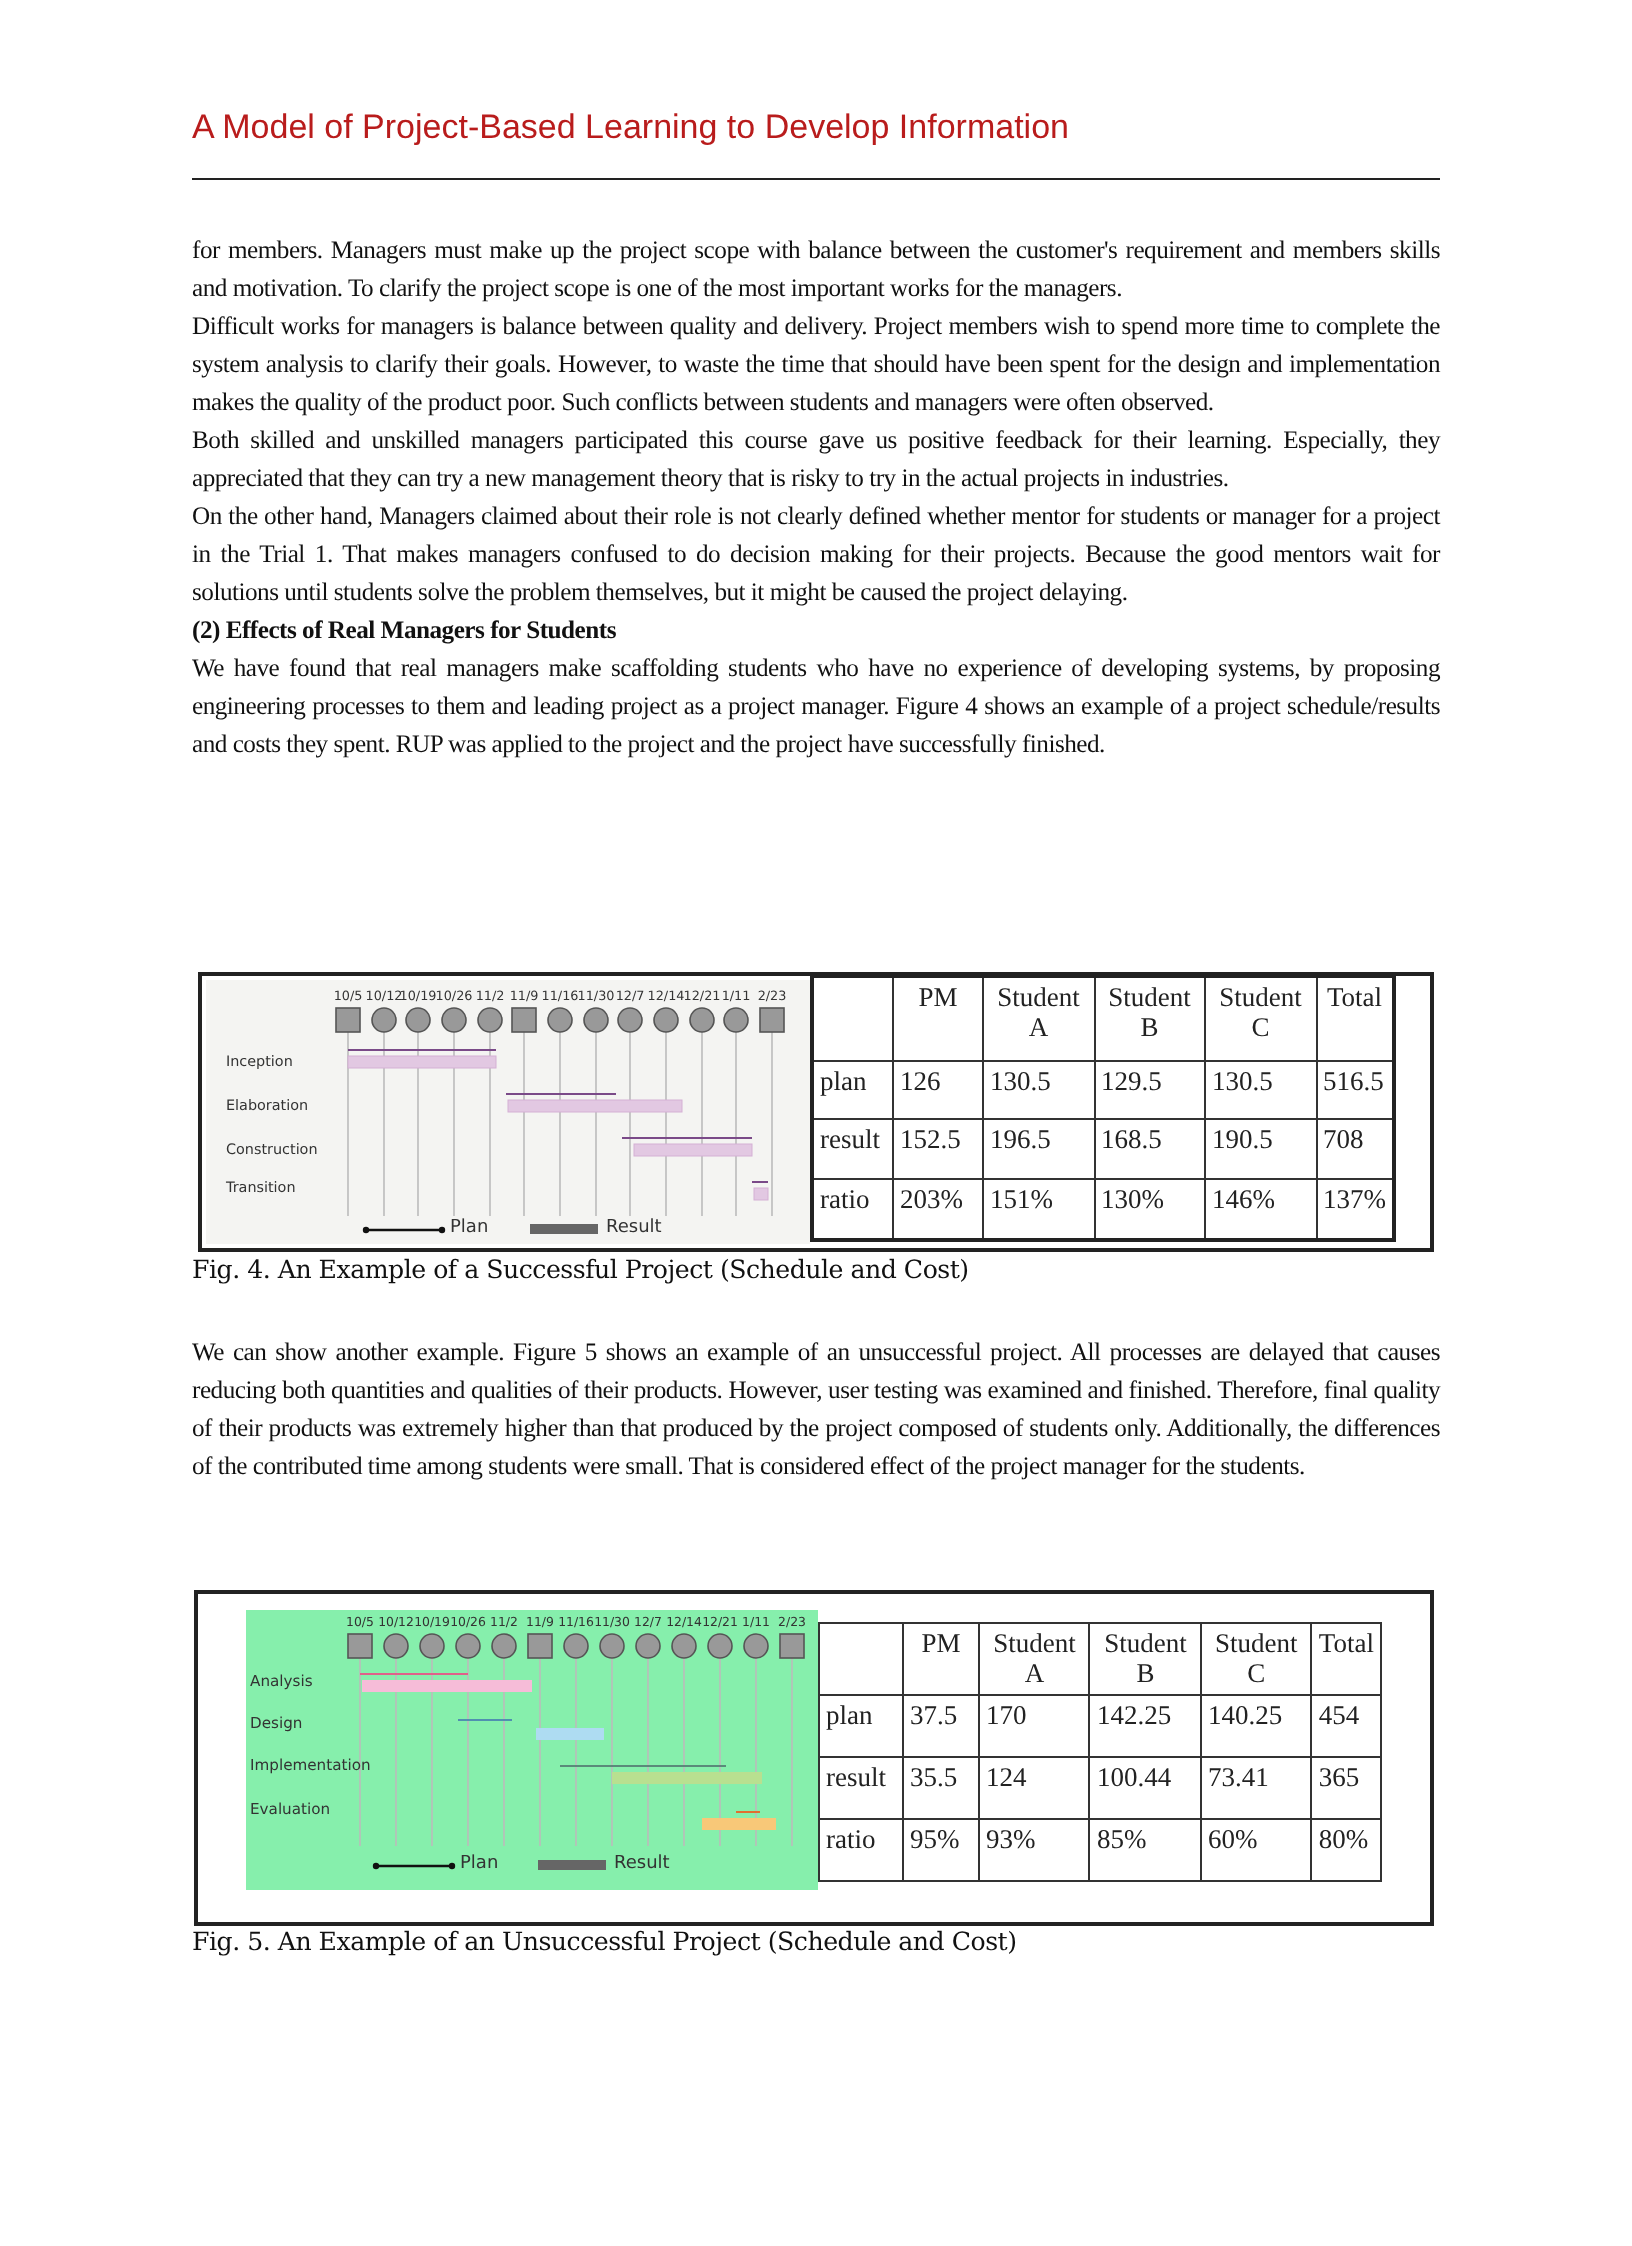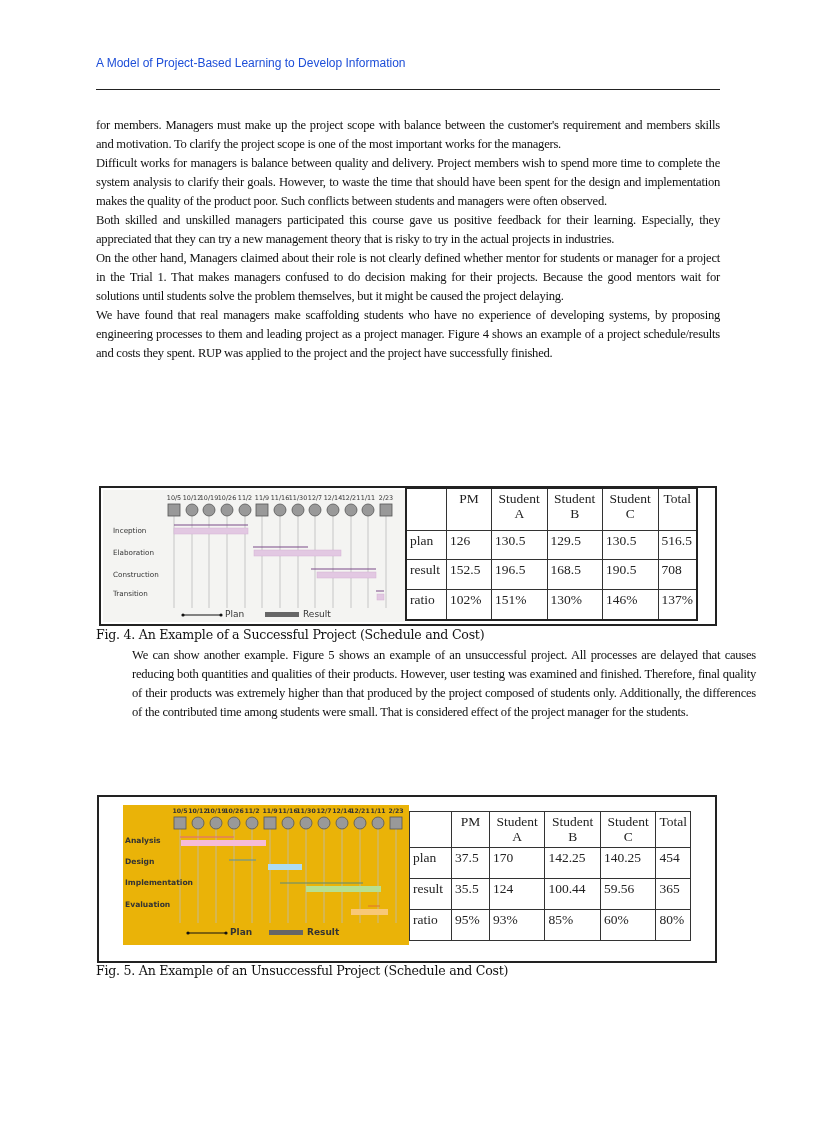--- a/index.html
+++ b/index.html
@@ -1,17 +1,17 @@
 <!DOCTYPE html>
 <html><head>
 <meta charset="utf-8">
 <style>
   html, body { margin:0; padding:0; background:#fff; }
   body { width:816px; height:1123px; position:relative; overflow:hidden; font-family:"DejaVu Serif", serif; color:#111; }
-  .header { position:absolute; left:96px; top:56px; width:624px; font-family:"Liberation Sans", sans-serif; font-size:12px; line-height:15px; color:#1d4ed8; }
+  .header { position:absolute; left:96px; top:56px; width:624px; font-family:"Liberation Sans", sans-serif; font-size:17px; line-height:15px; color:#b91c1c; }
   .header .line2 { display:flex; justify-content:space-between; }
   .header-rule { position:absolute; left:96px; top:89px; width:624px; height:0; border-top:1.5px solid #222; }
   .body-text { position:absolute; left:96px; width:624px; font-family:Liberation Serif, serif; font-size:12.6px; line-height:19px; text-align:justify; color:#111; letter-spacing:-0.25px; }
   .body-text p { margin:0; }
   .subhead { font-weight:bold; }
   .figure { position:absolute; border:2px solid #222; background:#fff; }
   .gantt { position:absolute; background:#f4f4f2; }
   .gantt svg { display:block; }
   .ctable { position:absolute; border-collapse:collapse; font-family:"Liberation Serif", serif; font-size:13.5px; color:#222; }
   .ctable td, .ctable th { border:1px solid #333; font-weight:normal; padding:2px 3px; vertical-align:top; text-align:left; }
@@ -24,20 +24,21 @@
 <div class="header">
   <div>A Model of Project-Based Learning to Develop Information</div>
 </div>
 <div class="header-rule"></div>
 
 <div class="body-text" style="top:116px;">
   <p style="text-align-last:left">for members. Managers must make up the project scope with balance between the customer's requirement and members skills and motivation. To clarify the project scope is one of the most important works for the managers.</p>
   <p style="text-align-last:left">Difficult works for managers is balance between quality and delivery. Project members wish to spend more time to complete the system analysis to clarify their goals. However, to waste the time that should have been spent for the design and implementation makes the quality of the product poor. Such conflicts between students and managers were often observed.</p>
   <p style="text-align-last:left">Both skilled and unskilled managers participated this course gave us positive feedback for their learning. Especially, they appreciated that they can try a new management theory that is risky to try in the actual projects in industries.</p>
   <p style="text-align-last:left">On the other hand, Managers claimed about their role is not clearly defined whether mentor for students or manager for a project in the Trial 1. That makes managers confused to do decision making for their projects. Because the good mentors wait for solutions until students solve the problem themselves, but it might be caused the project delaying.</p>
+  <p class="subhead">(2) Effects of Real Managers for Students</p>
   <p style="text-align-last:left">We have found that real managers make scaffolding students who have no experience of developing systems, by proposing engineering processes to them and leading project as a project manager. Figure 4 shows an example of a project schedule/results and costs they spent. RUP was applied to the project and the project have successfully finished.</p>
 </div>
 
 <div class="figure" style="left:99px; top:486px; width:614px; height:136px;">
   <div class="gantt" style="left:2px; top:2px; width:302px; height:132px;">
     <svg width="302" height="132" viewBox="0 0 302 132">
       <g font-family="DejaVu Sans, sans-serif" font-size="6.4" fill="#333">
         <text x="71" y="10" text-anchor="middle">10/5</text>
         <text x="89" y="10" text-anchor="middle">10/12</text>
         <text x="106" y="10" text-anchor="middle">10/19</text>
@@ -131,37 +132,37 @@
     <tr>
       <td>result</td>
       <td>152.5</td>
       <td>196.5</td>
       <td>168.5</td>
       <td>190.5</td>
       <td>708</td>
     </tr>
     <tr>
       <td>ratio</td>
-      <td>102%</td>
+      <td>203%</td>
       <td>151%</td>
       <td>130%</td>
       <td>146%</td>
       <td>137%</td>
     </tr>
   </tbody>
     </table>
 </div>
 <div class="caption" style="top:627px;">Fig. 4. An Example of a Successful Project (Schedule and Cost)</div>
 
-<div class="body-text" style="top:646px;margin-left:36px;">
+<div class="body-text" style="top:667px;">
   <p style="text-align-last:left">We can show another example. Figure 5 shows an example of an unsuccessful project. All processes are delayed that causes reducing both quantities and qualities of their products. However, user testing was examined and finished. Therefore, final quality of their products was extremely higher than that produced by the project composed of students only. Additionally, the differences of the contributed time among students were small. That is considered effect of the project manager for the students.</p>
 </div>
 
 <div class="figure" style="left:97px; top:795px; width:616px; height:164px;">
-  <div class="gantt" style="left:24px; top:8px; width:286px; height:140px; background:#eab308;font-weight:bold;">
+  <div class="gantt" style="left:24px; top:8px; width:286px; height:140px; background:#86efac;">
     <svg width="286" height="140" viewBox="0 0 286 140">
       <g font-family="DejaVu Sans, sans-serif" font-size="6.2" fill="#333">
         <text x="57" y="8" text-anchor="middle">10/5</text>
         <text x="75" y="8" text-anchor="middle">10/12</text>
         <text x="93" y="8" text-anchor="middle">10/19</text>
         <text x="111" y="8" text-anchor="middle">10/26</text>
         <text x="129" y="8" text-anchor="middle">11/2</text>
         <text x="147" y="8" text-anchor="middle">11/9</text>
         <text x="165" y="8" text-anchor="middle">11/16</text>
         <text x="183" y="8" text-anchor="middle">11/30</text>
@@ -241,21 +242,21 @@
       <td>170</td>
       <td>142.25</td>
       <td>140.25</td>
       <td>454</td>
     </tr>
     <tr>
       <td>result</td>
       <td>35.5</td>
       <td>124</td>
       <td>100.44</td>
-      <td>59.56</td>
+      <td>73.41</td>
       <td>365</td>
     </tr>
     <tr>
       <td>ratio</td>
       <td>95%</td>
       <td>93%</td>
       <td>85%</td>
       <td>60%</td>
       <td>80%</td>
     </tr>

